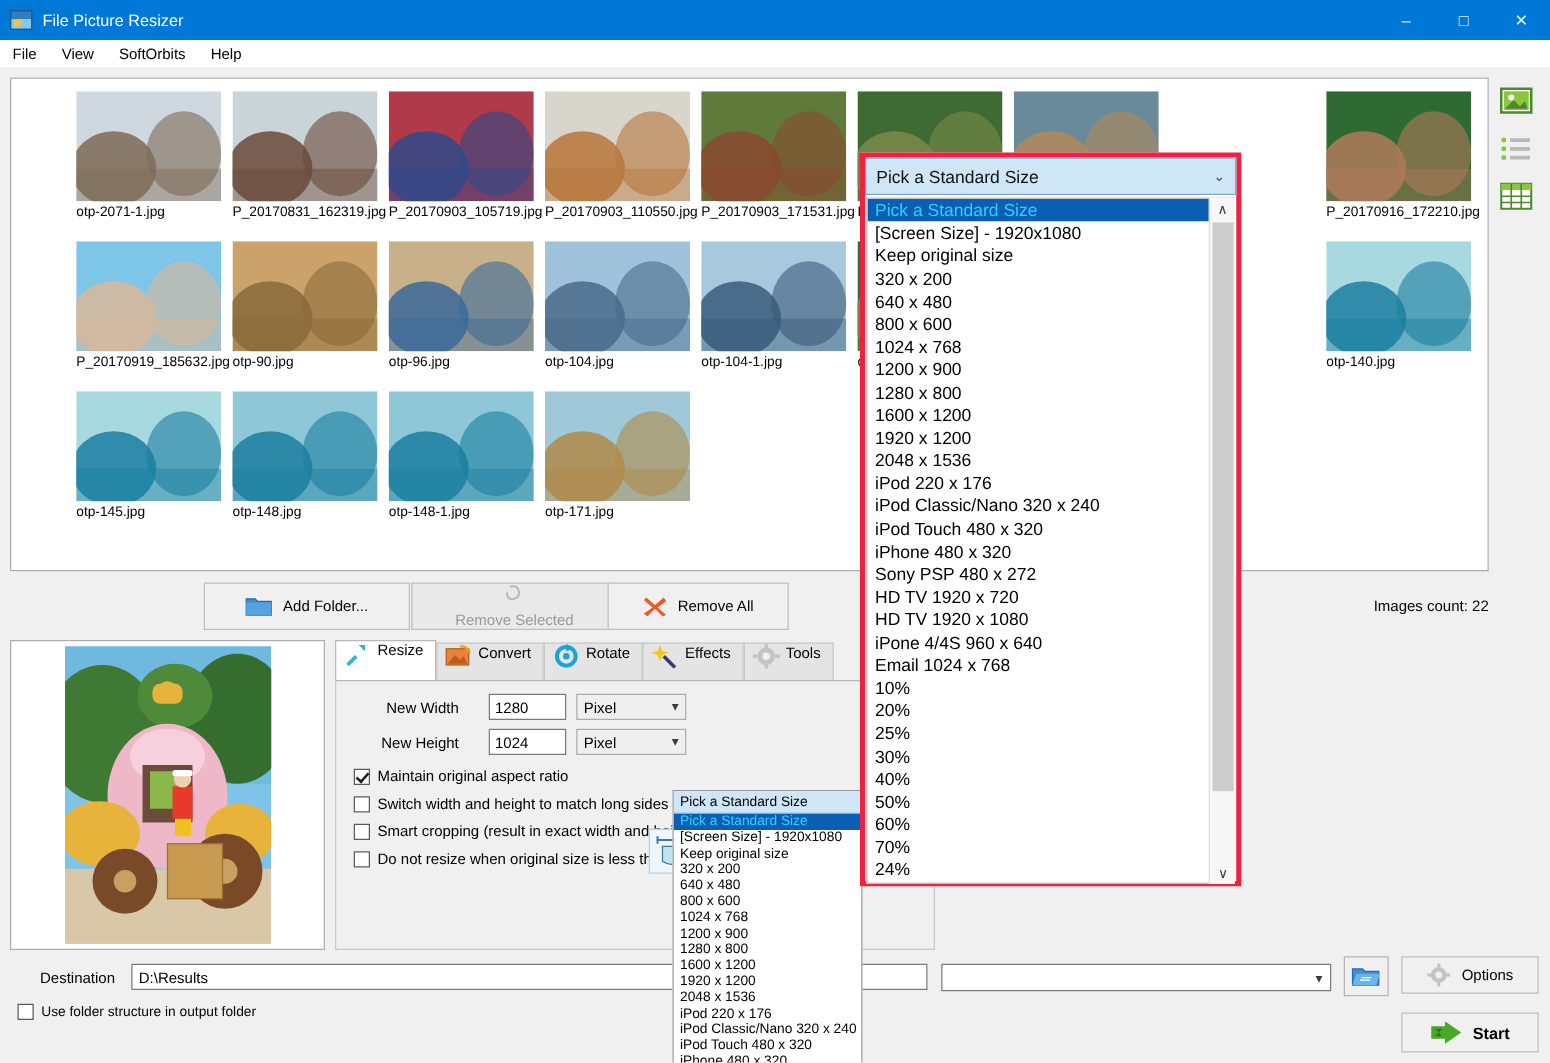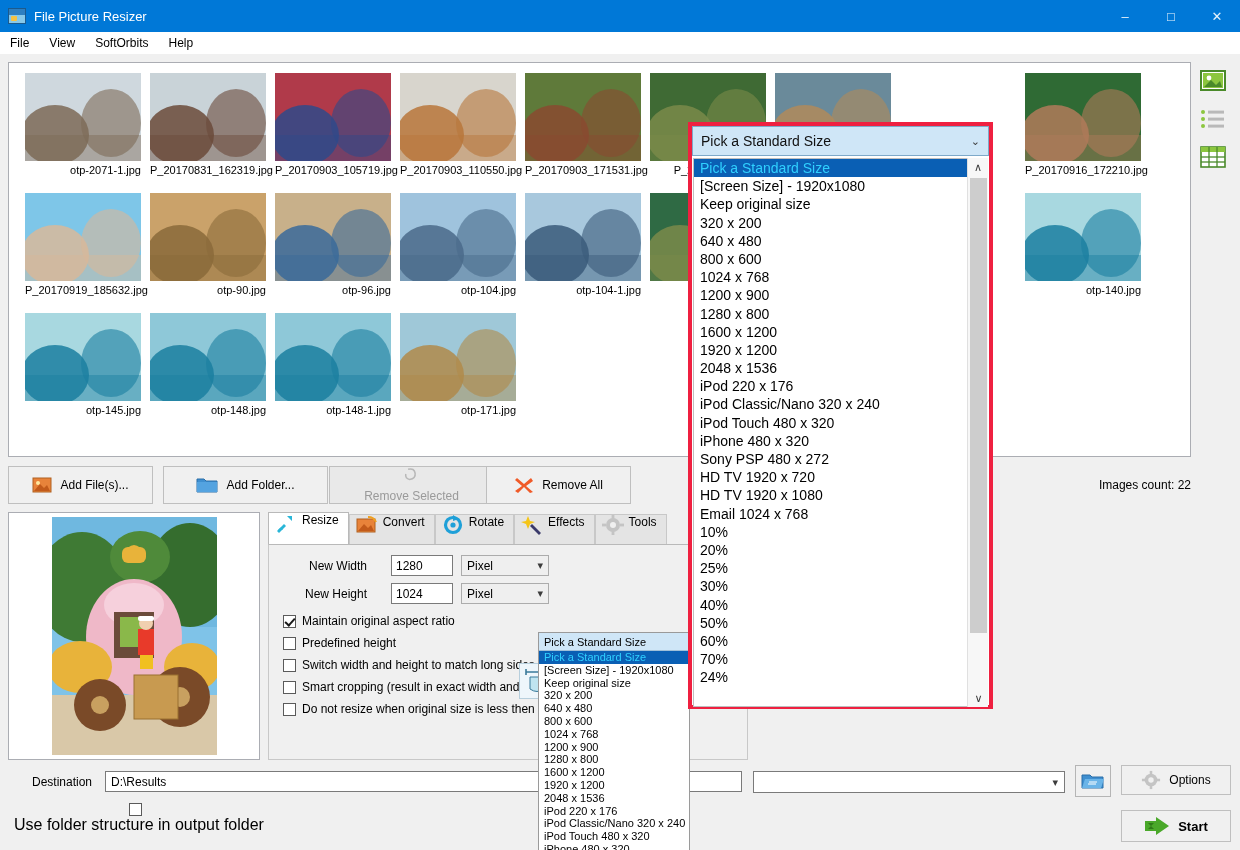--- a/index.html
+++ b/index.html
@@ -45,21 +45,21 @@
     position:absolute;left:8px;top:8px;width:1183px;height:395px;
     background:#fff;border:1px solid #abadb3;overflow:hidden;
   }
   .sidebuttons{
     position:absolute;right:8px;top:8px;width:38px;height:395px;
   }
   .sidebtn{
     width:30px;height:30px;margin:4px auto 8px auto;display:block;
     background:#f0f0f0;border:1px solid #f0f0f0;
   }
-  .cell{position:absolute;text-align:right;}
+  .cell{position:absolute;text-align:left;margin-left:36px;}
   .thumb{
     display:block;margin:0 auto;border:0;
   }
   .fname{font-size:11px;margin-top:3px;white-space:nowrap;}
 
   
   .btnrow{position:absolute;left:8px;top:412px;width:1183px;height:38px;}
   .tbtn{
     position:absolute;top:0;height:38px;background:#f0f0f0;border:1px solid #bfbfbf;
     display:flex;align-items:center;justify-content:center;font-size:12px;gap:8px;
@@ -119,21 +119,21 @@
   }
   .optbtn{
     position:absolute;left:1121px;top:765px;width:110px;height:30px;background:#f0f0f0;
     border:1px solid #bfbfbf;display:flex;align-items:center;justify-content:center;gap:8px;font-size:12px;
   }
   .startbtn{
     position:absolute;left:1121px;top:810px;width:110px;height:32px;background:#f0f0f0;
     border:1px solid #bfbfbf;display:flex;align-items:center;justify-content:center;gap:8px;
     font-size:13px;font-weight:bold;
   }
-  .usefolder{position:absolute;left:14px;top:803px;display:flex;align-items:center;font-size:16px;flex-direction:column;}
+  .usefolder{position:absolute;left:14px;top:803px;display:flex;align-items:center;font-size:11px;}
 
   
   .dd-wrap{
     position:absolute;left:688px;top:68px;width:305px;height:587px;
     border:4px solid #ef2040;background:#fff;z-index:50;
   }
   .dd-head{
     height:30px;background:#cfe6f7;border:1px solid #7ea9c9;
     display:flex;align-items:center;justify-content:space-between;padding:0 8px;
     font-size:14px;color:#111;
@@ -401,28 +401,20 @@
         <rect x="2" y="4" width="24" height="5" fill="#8cc63f"></rect>
         <line x1="10" y1="4" x2="10" y2="24" stroke="#4a8a2a" stroke-width="1.3"></line>
         <line x1="18" y1="4" x2="18" y2="24" stroke="#4a8a2a" stroke-width="1.3"></line>
         <line x1="2" y1="14" x2="26" y2="14" stroke="#4a8a2a" stroke-width="1.3"></line>
         <line x1="2" y1="19" x2="26" y2="19" stroke="#4a8a2a" stroke-width="1.3"></line>
       </svg>
     </div>
   </div>
 
   <div class="btnrow">
-    <div class="tbtn" style="left:0;width:145px;">
-      <svg width="20" height="18" viewBox="0 0 20 18">
-        <rect x="1" y="2" width="18" height="14" fill="#e8833a" stroke="#b06020"></rect>
-        <circle cx="6" cy="7" r="2" fill="#ffe9a0"></circle>
-        <path d="M2 15 L8 8 L12 12 L15 9 L18 15 Z" fill="#c25a1a"></path>
-      </svg>
-      <span>Add File(s)...</span>
-    </div>
     <div class="tbtn" style="left:155px;width:165px;">
       <svg width="22" height="18" viewBox="0 0 22 18">
         <path d="M1 3 h7 l2 2 h11 v11 H1 Z" fill="#3f8fd0" stroke="#2a6ea8"></path>
         <path d="M1 6 h20 v10 H1 Z" fill="#54a3e0"></path>
       </svg>
       <span>Add Folder...</span>
     </div>
     <div class="tbtn disabled" style="left:321px;width:165px;flex-direction:column;">
       <svg width="20" height="18" viewBox="0 0 20 18">
         <path d="M5 3 q8 -2 9 5 q1 7 -7 8 q-6 -1 -5 -7" fill="none" stroke="#b8b8b8" stroke-width="2"></path>
@@ -533,24 +525,20 @@
           </div>
         </div>
 
         <div id="cbholder" style="margin-top:10px;">
             <div class="cbrow">
               <div class="cb checked"></div>
               <span>Maintain original aspect ratio</span>
             </div>
             <div class="cbrow">
               <div class="cb"></div>
-              <span>Predefined height</span>
-            </div>
-            <div class="cbrow">
-              <div class="cb"></div>
               <span>Switch width and height to match long sides</span>
             </div>
             <div class="cbrow">
               <div class="cb"></div>
               <span>Smart cropping (result in exact width and height)</span>
             </div>
             <div class="cbrow">
               <div class="cb"></div>
               <span>Do not resize when original size is less then a new</span>
             </div>
@@ -606,20 +594,21 @@
         <div class="it">1600 x 1200</div>
         <div class="it">1920 x 1200</div>
         <div class="it">2048 x 1536</div>
         <div class="it">iPod 220 x 176</div>
         <div class="it">iPod Classic/Nano 320 x 240</div>
         <div class="it">iPod Touch 480 x 320</div>
         <div class="it">iPhone 480 x 320</div>
         <div class="it">Sony PSP 480 x 272</div>
         <div class="it">HD TV 1920 x 720</div>
         <div class="it">HD TV 1920 x 1080</div>
+        <div class="it">iPone 4/4S 960 x 640</div>
         <div class="it">Email 1024 x 768</div>
         <div class="it">10%</div>
         <div class="it">20%</div>
         <div class="it">25%</div>
         <div class="it">30%</div>
         <div class="it">40%</div>
         <div class="it">50%</div>
         <div class="it">60%</div>
         <div class="it">70%</div>
         <div class="it">24%</div>

